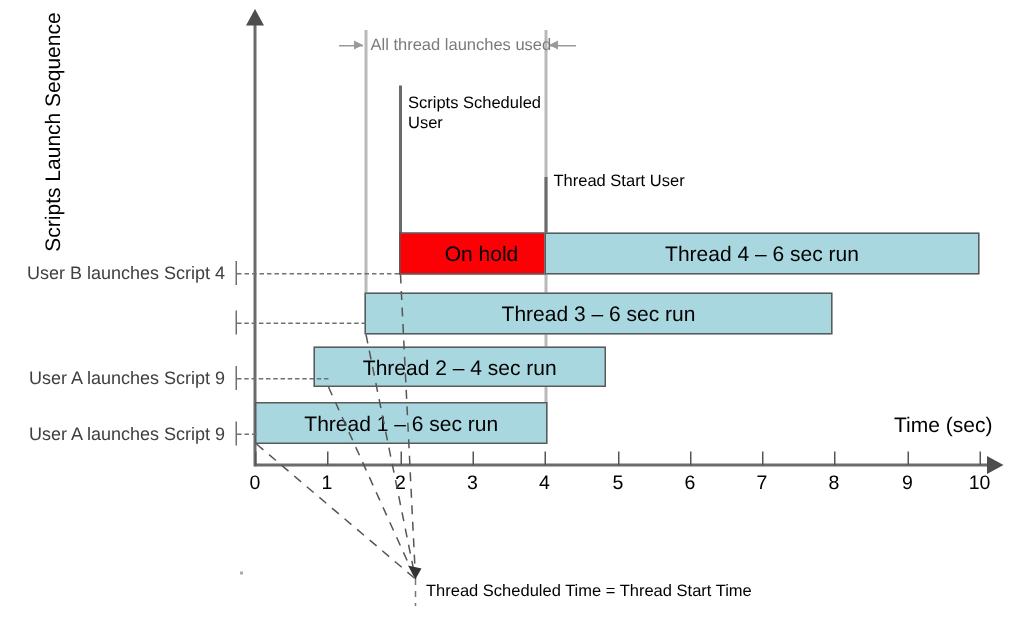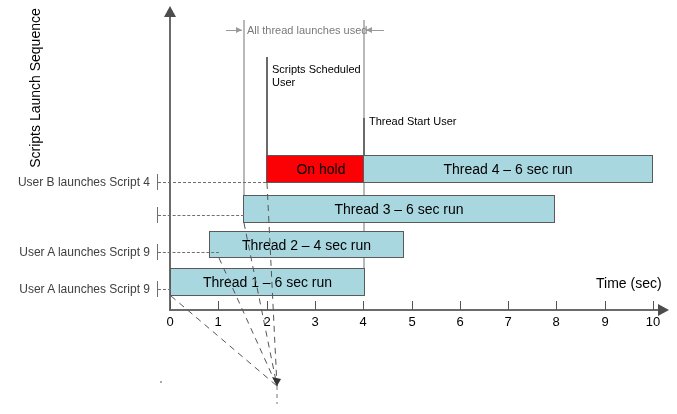--- a/index.html
+++ b/index.html
@@ -146,15 +146,16 @@
   <svg id="callout-svg">
     <g stroke="#555" stroke-width="1" fill="none" stroke-dasharray="6,5">
       <line x1="171" y1="296" x2="277" y2="386"></line>
       <line x1="219" y1="258" x2="277" y2="386"></line>
       <line x1="244" y1="223" x2="277" y2="386"></line>
       <line x1="267" y1="183" x2="277" y2="386"></line>
     </g>
     <polygon points="277,386 272,377 281,379" fill="#333"></polygon>
     <line x1="277" y1="386" x2="277" y2="404" stroke="#777" stroke-width="1" stroke-dasharray="4,4"></line>
   </svg>
+  <div id="callout-label">Thread Scheduled Time = Thread Start Time</div>
 
   <div class="speck" style="left:160px;top:381px"></div>
 </div>
 
 </body></html>

